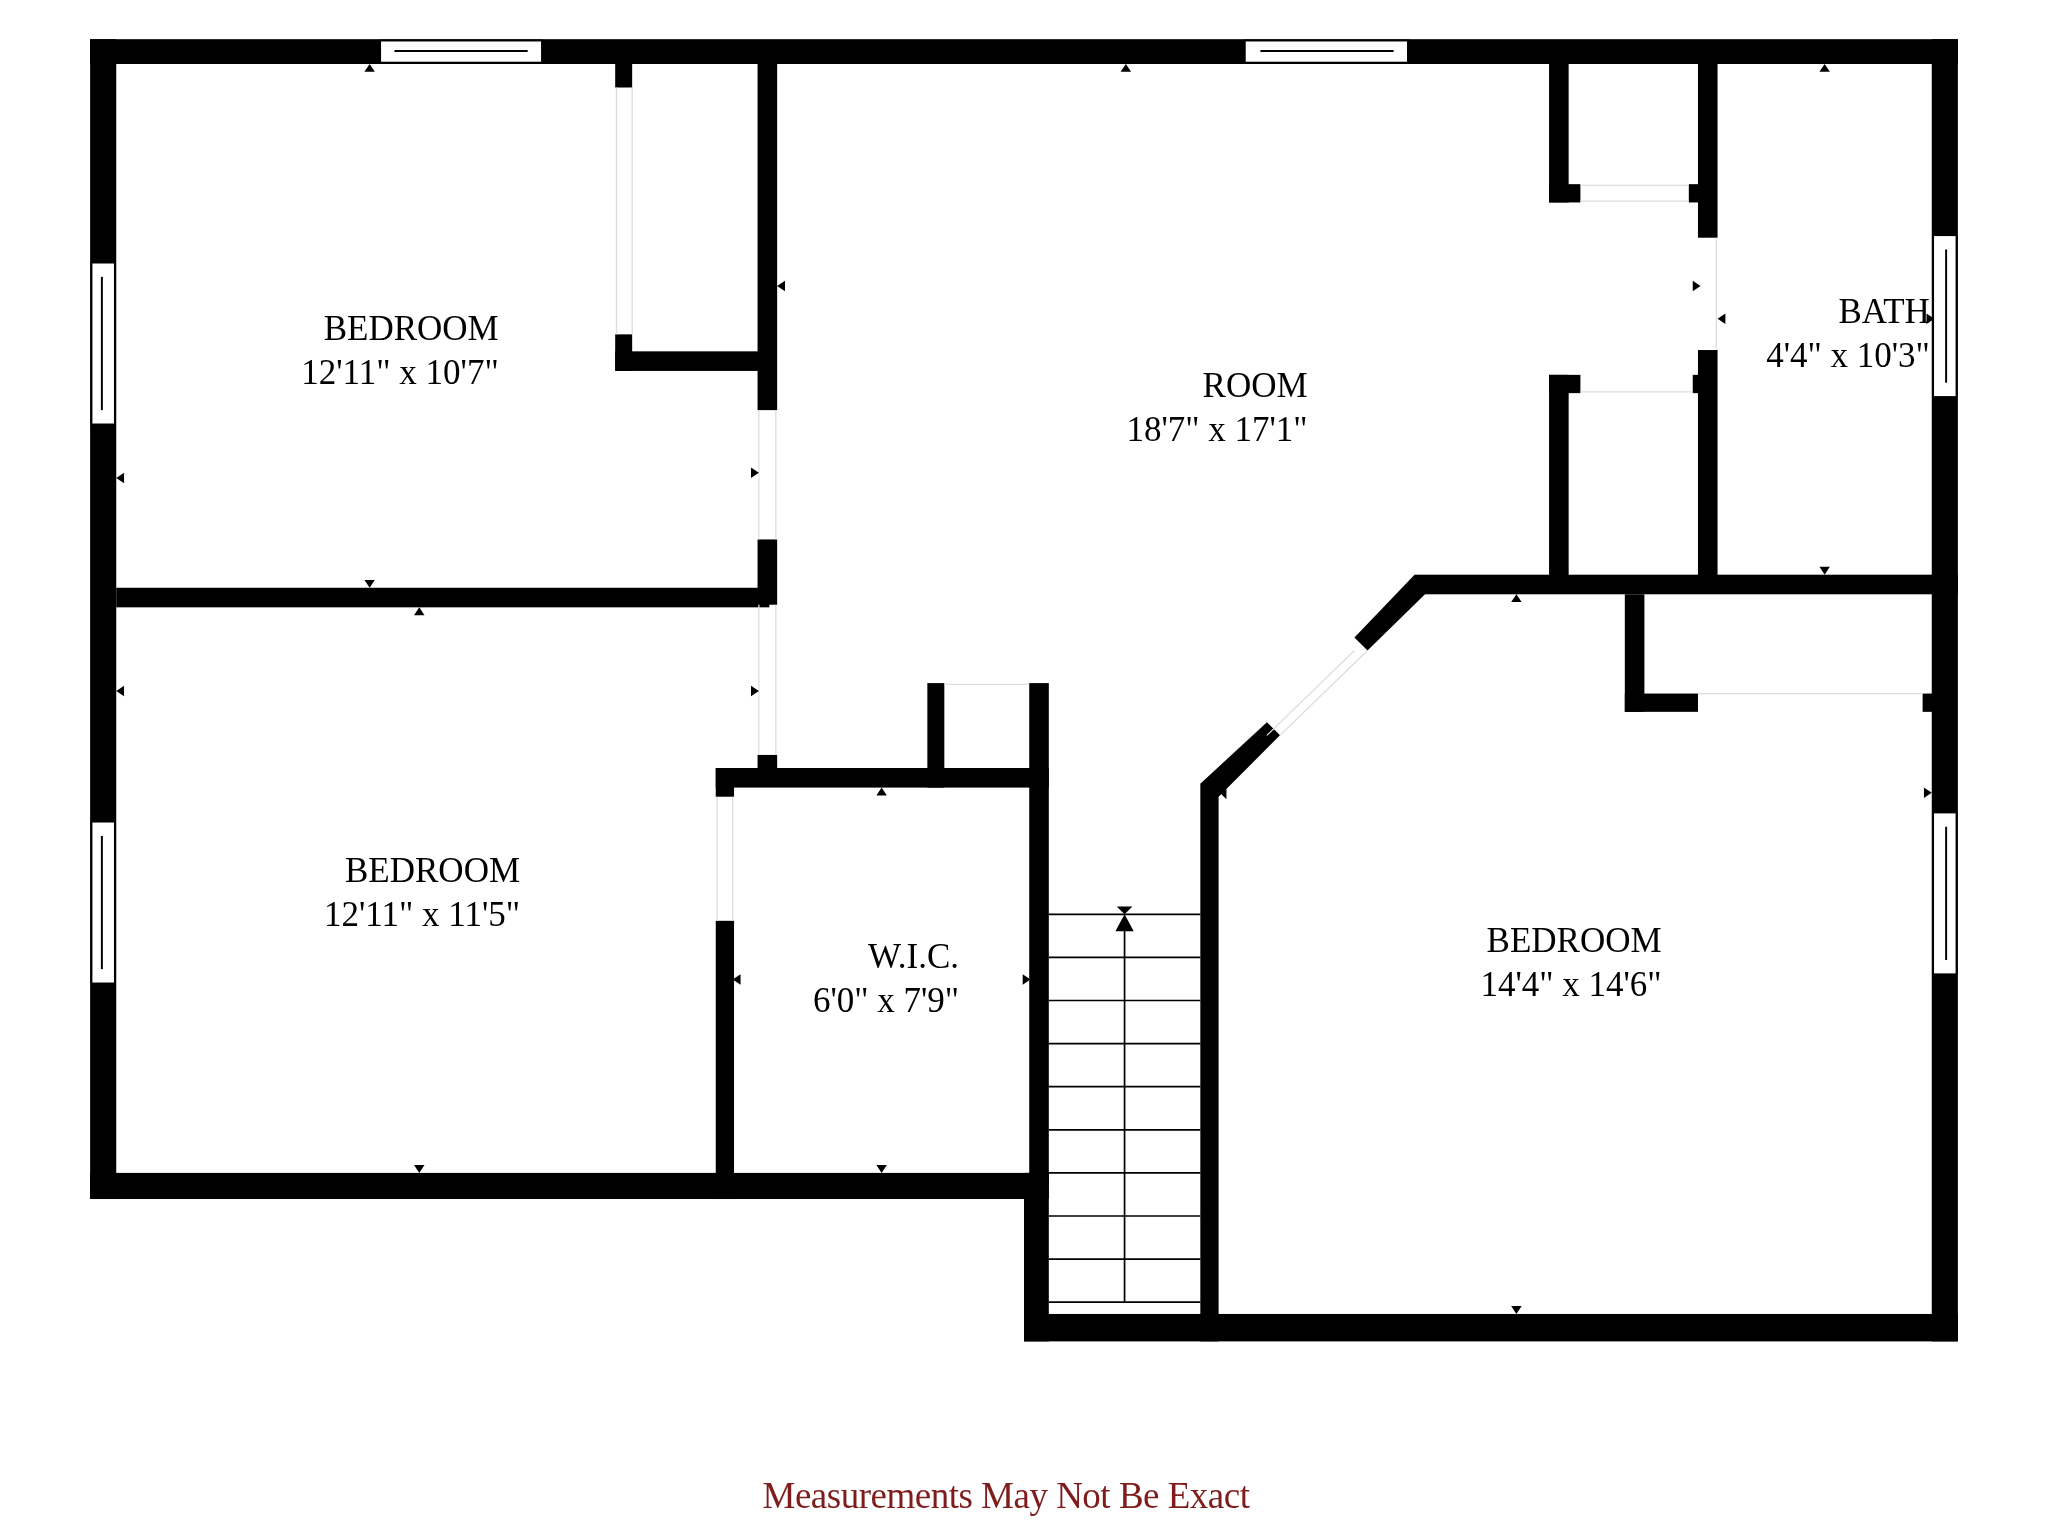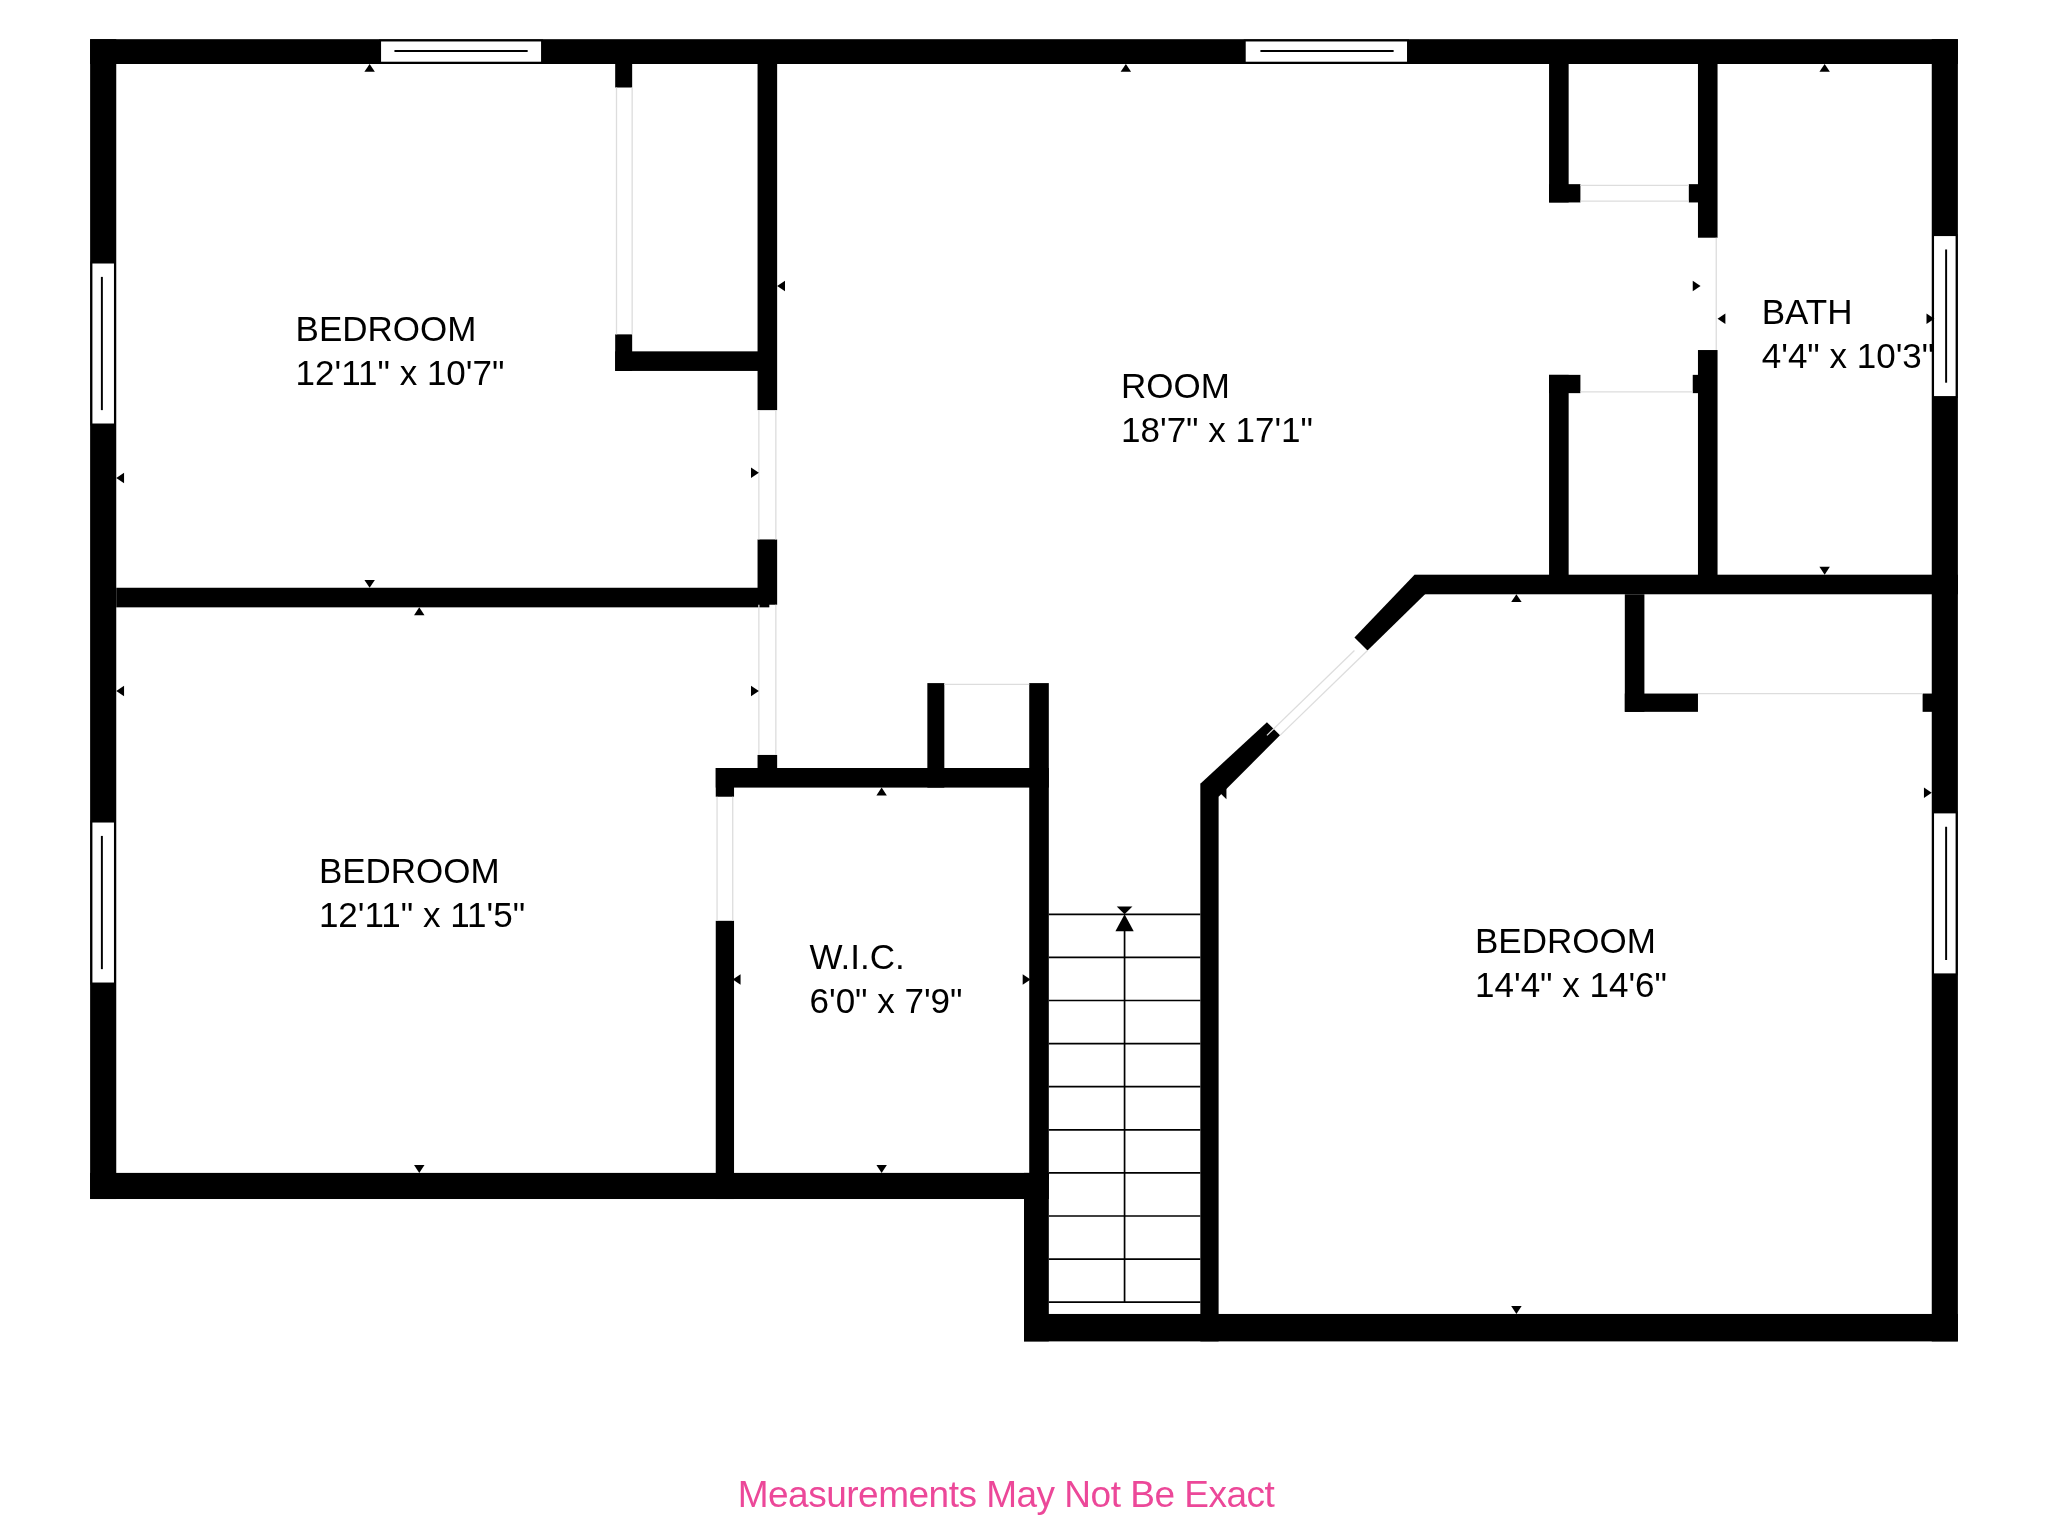--- a/index.html
+++ b/index.html
@@ -1,19 +1,19 @@
 <!DOCTYPE html>
 <html><head>
   <meta charset="utf-8">
   <style>
     html, body { margin: 0; padding: 0; background: #ffffff; }
     body { width: 2048px; height: 1536px; overflow: hidden; position: relative; }
     .plan { position: absolute; left: 0; top: 0; width: 2048px; height: 1536px; }
-    .label { position: absolute; transform: translateX(-50%); text-align: left; color: #000; font-family: Liberation Sans, sans-serif; font-size: 35px; line-height: 44px; white-space: nowrap; }
-    .footer { position: absolute; left: 1006px; top: 1474px; transform: translateX(-50%); font-family: Liberation Sans, sans-serif; font-size: 37px; color: #ec4899; white-space: nowrap; letter-spacing: -0.5px; }
+    .label { position: absolute; transform: translateX(-50%); text-align: right; color: #000; font-family: Liberation Serif, serif; font-size: 35px; line-height: 44px; white-space: nowrap; }
+    .footer { position: absolute; left: 1006px; top: 1474px; transform: translateX(-50%); font-family: Liberation Serif, serif; font-size: 37px; color: #7f1d1d; white-space: nowrap; letter-spacing: -0.5px; }
   </style>
 </head>
 <body>
 
 <svg class="plan" viewBox="0 0 1568 1176" xmlns="http://www.w3.org/2000/svg">
   <g fill="#000">
 
     <rect x="69" y="30" width="1430" height="19"></rect>
 
     <rect x="69" y="30" width="20" height="888"></rect>

